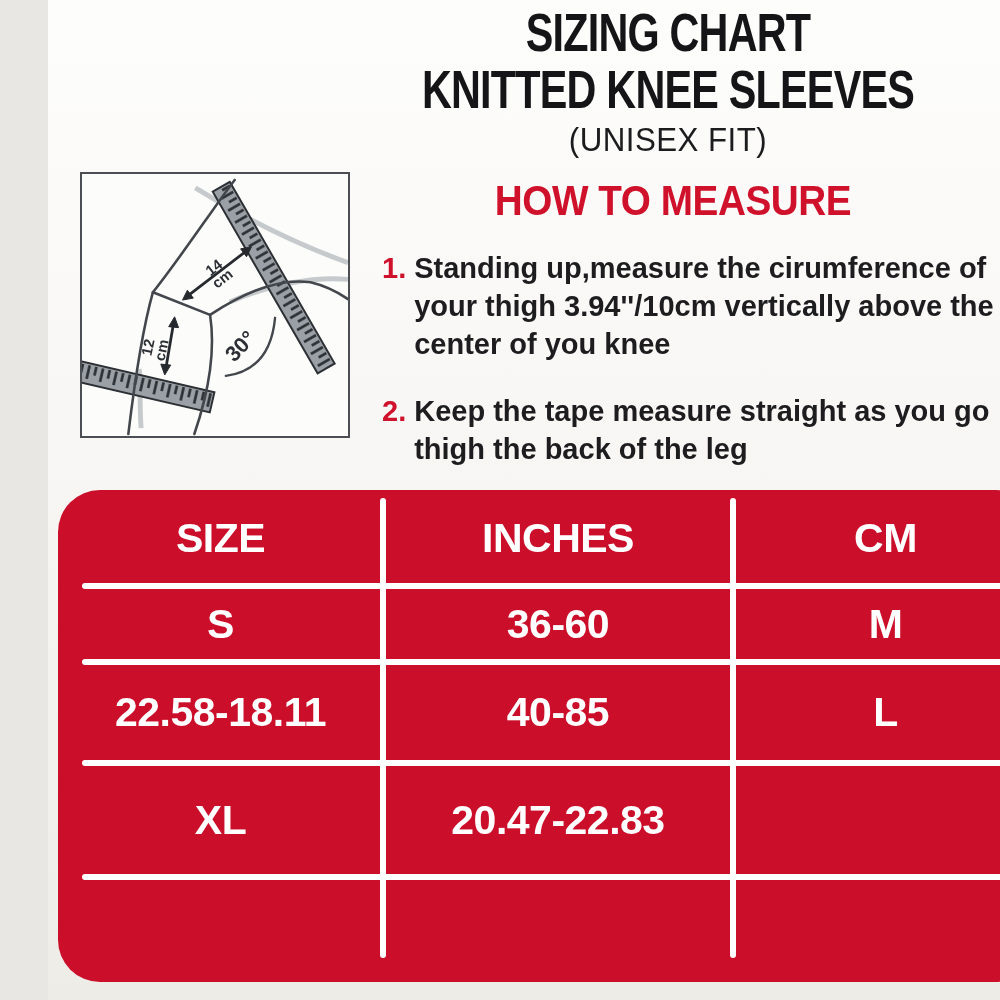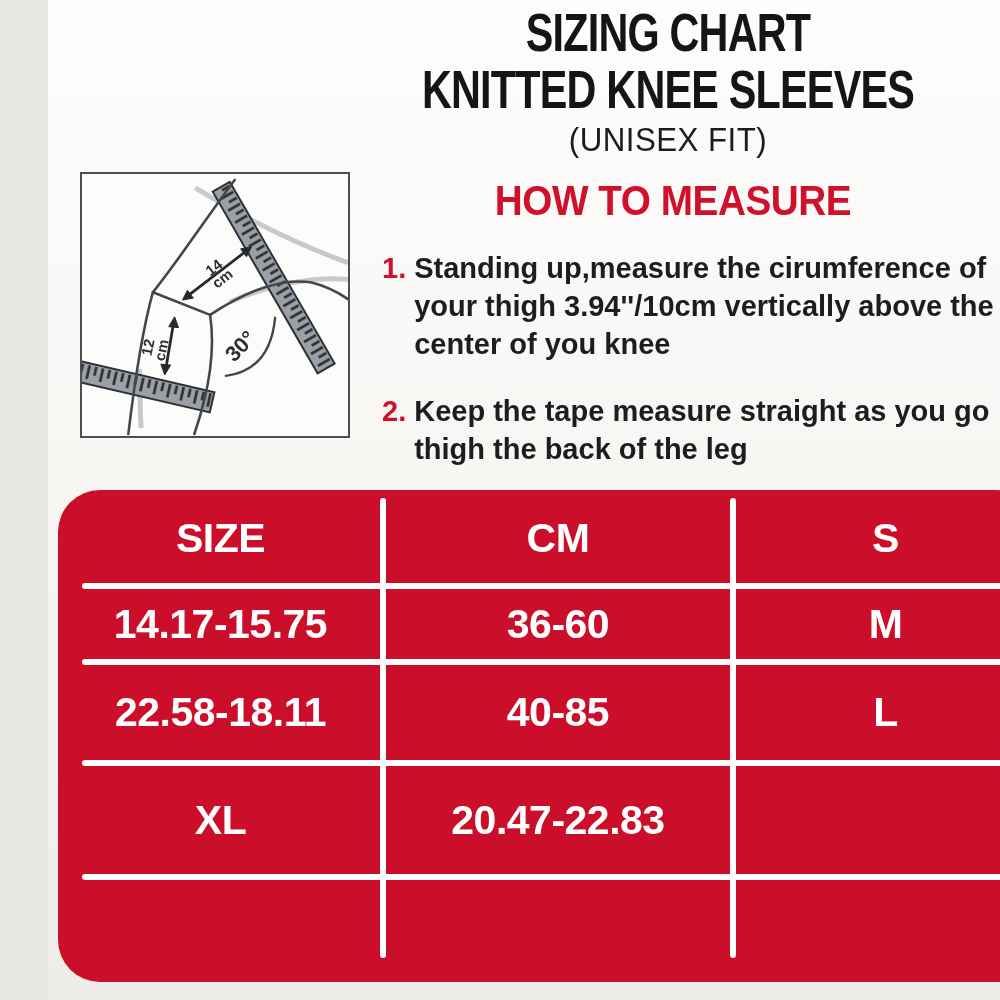--- a/index.html
+++ b/index.html
@@ -128,24 +128,24 @@
       <p class="step-text">Standing up,measure the cirumference of your thigh 3.94''/10cm vertically above the center of you knee</p>
     </div>
     <div class="step">
       <span class="step-number">2.</span>
       <p class="step-text">Keep the tape measure straight as you go thigh the back of the leg</p>
     </div>
   </section>
 
   <section class="size-table">
     <div class="cell">SIZE</div>
+    <div class="cell">INCHES</div>
     <div class="cell">CM</div>
 
     <div class="cell">S</div>
-    <div class="cell">14.17-15.75</div>
     <div class="cell">36-60</div>
 
     <div class="cell">M</div>
     <div class="cell">22.58-18.11</div>
     <div class="cell">40-85</div>
 
     <div class="cell">L</div>
 
     <div class="cell">XL</div>
     <div class="cell">20.47-22.83</div>

